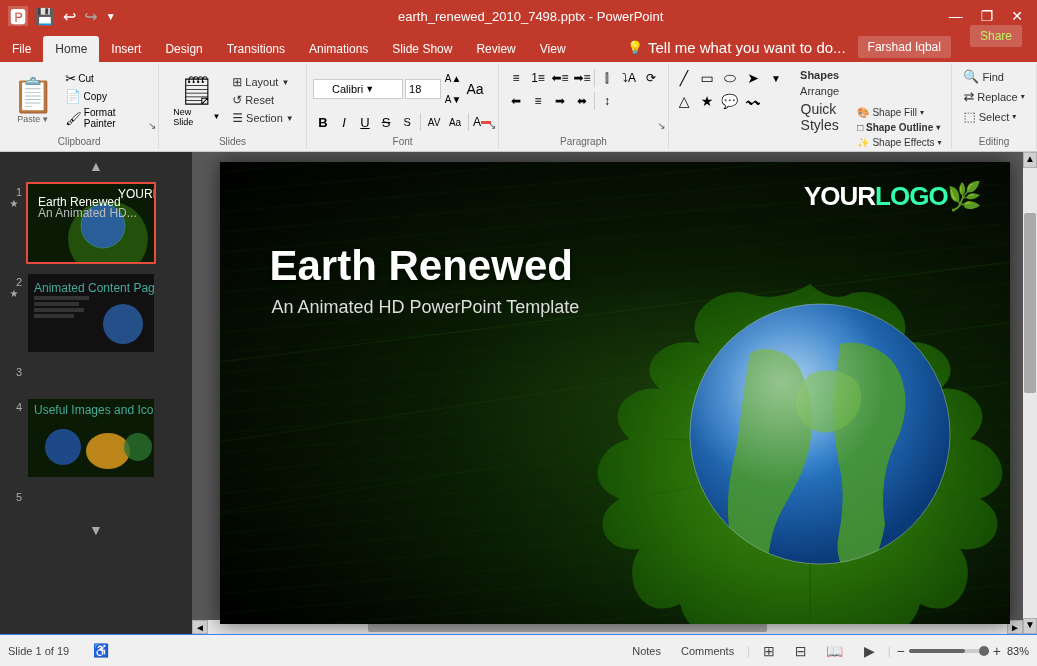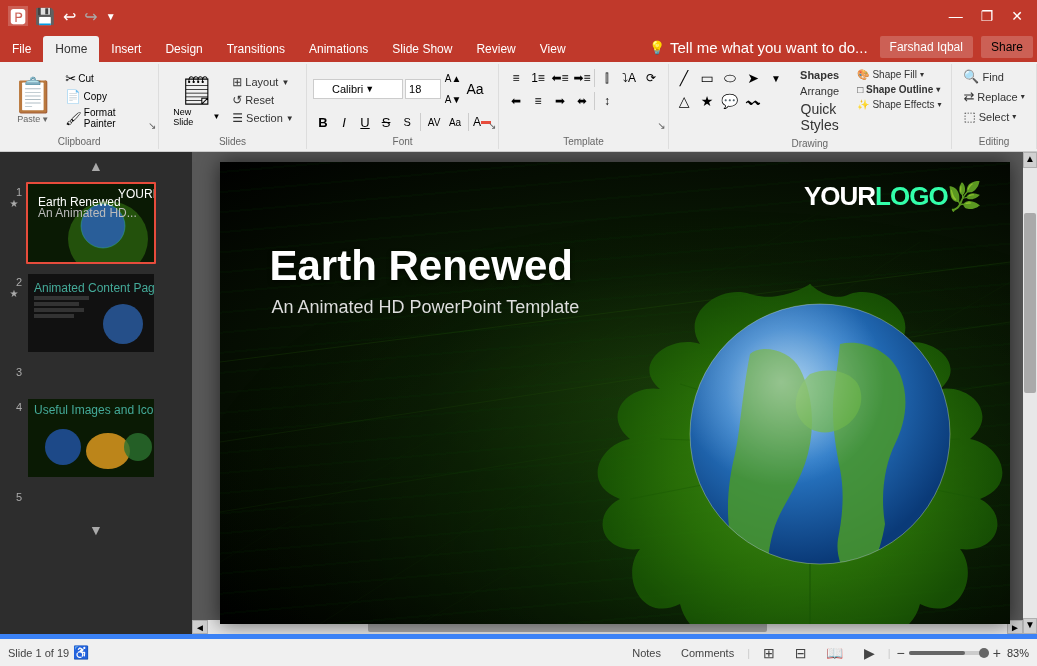--- a/index.html
+++ b/index.html
@@ -34,21 +34,21 @@
     .ribbon-tab {
       padding: 6px 12px;
       color: white;
       font-size: 12px;
       cursor: pointer;
       border-radius: 3px 3px 0 0;
     }
     .ribbon-tab.active { background: #f0f0f0; color: #333; }
     .ribbon-help { margin-left: auto; padding: 6px 8px; color: white; font-size: 12px; display: flex; align-items: center; gap: 4px; }
     .ribbon-user { padding: 4px 10px; background: rgba(255,255,255,0.2); color: white; font-size: 12px; margin: 4px; border-radius: 2px; }
-    .ribbon-share { padding: 4px 10px; background: rgba(255,255,255,0.2); color: #000000; font-size: 12px; margin: 4px; border-radius: 2px; }
+    .ribbon-share { padding: 4px 10px; background: rgba(255,255,255,0.2); color: #bef264; font-size: 12px; margin: 15px; border-radius: 2px; }
 
     
     #ribbon {
       height: 90px;
       background: #f0f0f0;
       border-bottom: 1px solid #ccc;
       display: flex;
       align-items: stretch;
       padding: 2px 0;
     }
@@ -243,27 +243,27 @@
       flex-direction: column;
     }
     .scroll-btn { height: 16px; text-align: center; font-size: 10px; cursor: pointer; background: #d0d0d0; border: 1px solid #b0b0b0; }
     .scroll-track { flex: 1; background: #e8e8e8; position: relative; }
     .scroll-thumb { position: absolute; top: 10%; left: 1px; right: 1px; height: 40%; background: #aaa; border-radius: 2px; }
 
     
     #status-bar {
       height: 32px;
       background: #f0f0f0;
-      border-top: 5px solid #3b82f6;
+      border-top: 1px solid #3b82f6;
       display: flex;
       align-items: center;
       padding: 0 8px;
       font-size: 11px;
       color: #444;
-      gap: 4px;
+      gap: 24px;
     }
     .status-right { margin-left: auto; display: flex; align-items: center; gap: 6px; }
     .status-btn { padding: 2px 6px; cursor: pointer; font-size: 11px; border: 1px solid transparent; border-radius: 2px; }
     .status-sep { color: #ccc; }
     .zoom-slider { display: flex; align-items: center; gap: 4px; }
     .slider-track { width: 80px; height: 4px; background: #ccc; border-radius: 2px; position: relative; }
     .slider-fill { width: 70%; height: 100%; background: #666; border-radius: 2px; }
     .slider-thumb-dot { width: 10px; height: 10px; background: #666; border-radius: 50%; position: absolute; top: -3px; right: 0; cursor: pointer; }
     .zoom-pct { font-size: 11px; color: #333; }
 
@@ -284,20 +284,21 @@
     <div class="save-icon">
       <span style="font-size:18px;">🅿</span>
     </div>
     <div class="quick-access">
       <span title="Save" style="cursor:pointer;font-size:16px;">💾</span>
       <span title="Undo" style="cursor:pointer;font-size:16px;">↩</span>
       <span title="Redo" style="cursor:pointer;font-size:16px; color:#aaa;">↪</span>
       <span style="font-size:10px;cursor:pointer;">▼</span>
     </div>
   </div>
+  <div class="center">earth_renewed_2010_7498.pptx - PowerPoint</div>
   <div class="right">
     <button>—</button>
     <button>❐</button>
     <button>✕</button>
   </div>
 </div>
 
 <div id="ribbon-tabs">
   <div class="ribbon-tab">File</div>
   <div class="ribbon-tab active">Home</div>
@@ -410,21 +411,21 @@
       </div>
       <div class="ribbon-row">
         <div class="fmt-btn" style="font-size:12px;">⬅</div>
         <div class="fmt-btn" style="font-size:12px;">≡</div>
         <div class="fmt-btn" style="font-size:12px;">➡</div>
         <div class="fmt-btn" style="font-size:12px;">⬌</div>
         <div style="width:1px;height:18px;background:#ccc;"></div>
         <div class="fmt-btn" style="font-size:12px;">↕</div>
       </div>
     </div>
-    <div class="ribbon-group-label">Template</div>
+    <div class="ribbon-group-label">Paragraph</div>
     <div class="group-expand">↘</div>
   </div>
 
   <div class="ribbon-group" style="min-width:200px;">
     <div class="ribbon-group-content" style="gap:4px; align-items:flex-start;">
 
       <div style="display:grid;grid-template-columns:repeat(5,22px);grid-template-rows:repeat(2,22px);gap:1px;">
         <div class="fmt-btn" style="font-size:14px;">╱</div>
         <div class="fmt-btn" style="font-size:14px;">▭</div>
         <div class="fmt-btn" style="font-size:14px;">⬭</div>
@@ -435,21 +436,21 @@
         <div class="fmt-btn" style="font-size:14px;">💬</div>
         <div class="fmt-btn" style="font-size:14px;">〰</div>
         <div class="fmt-btn"></div>
       </div>
       <div class="ribbon-col" style="gap:2px; margin-left:4px;">
         <div class="ribbon-btn-sm" style="font-size:11px;font-weight:bold;">Shapes</div>
         <div class="ribbon-btn-sm" style="font-size:11px;">Arrange</div>
         <div class="ribbon-btn-sm" style="font-size:14px; flex-direction:column;">Quick<br>Styles</div>
       </div>
       <div class="ribbon-col" style="gap:2px; margin-left:6px;">
-        <div class="ribbon-btn-sm" style="font-size:10px;">🎨 Shape Fill <span style="font-size:8px;">▾</span></div>
+        <div class="ribbon-btn-sm" style="font-size:10px;margin-top:38px;">🎨 Shape Fill <span style="font-size:8px;">▾</span></div>
         <div class="ribbon-btn-sm" style="font-size:10px;font-weight:bold;">□ Shape Outline <span style="font-size:8px;">▾</span></div>
         <div class="ribbon-btn-sm" style="font-size:10px;">✨ Shape Effects <span style="font-size:8px;">▾</span></div>
       </div>
     </div>
     <div class="ribbon-group-label">Drawing</div>
   </div>
 
   <div class="ribbon-group" style="min-width:80px;">
     <div class="ribbon-group-content" style="flex-direction:column; gap:3px; align-items:flex-start;">
       <div class="ribbon-btn-sm" style="font-size:11px;"><span style="font-size:13px;">🔍</span> Find</div>

